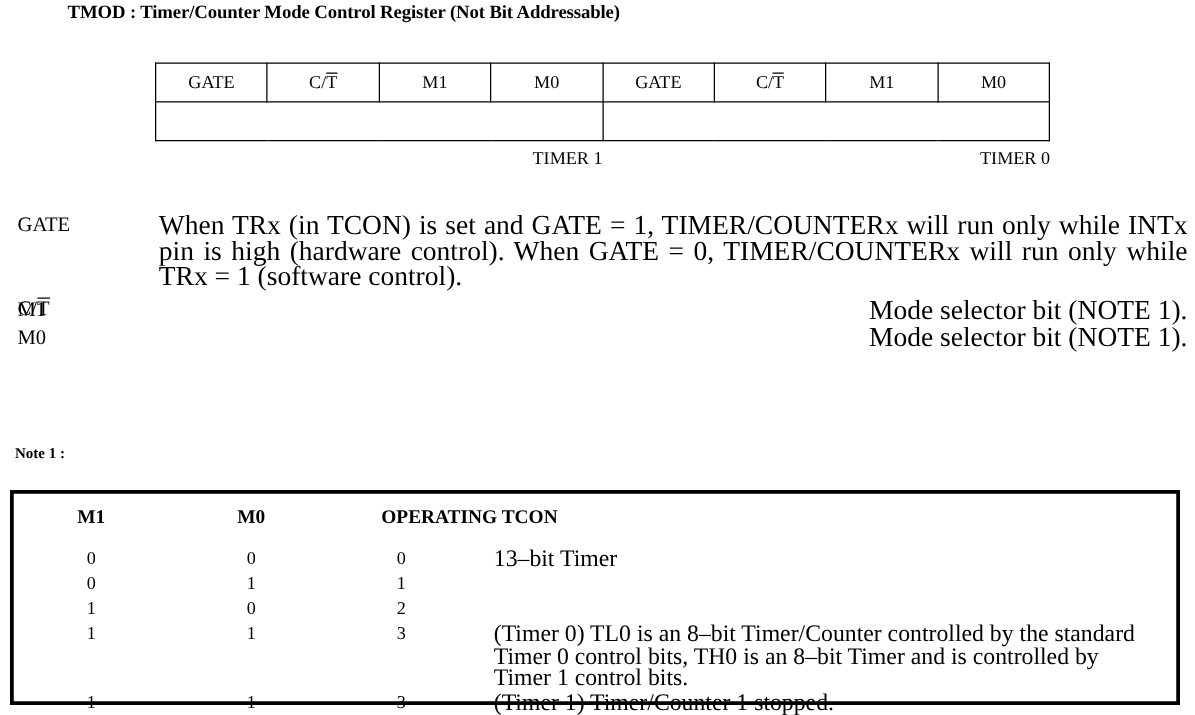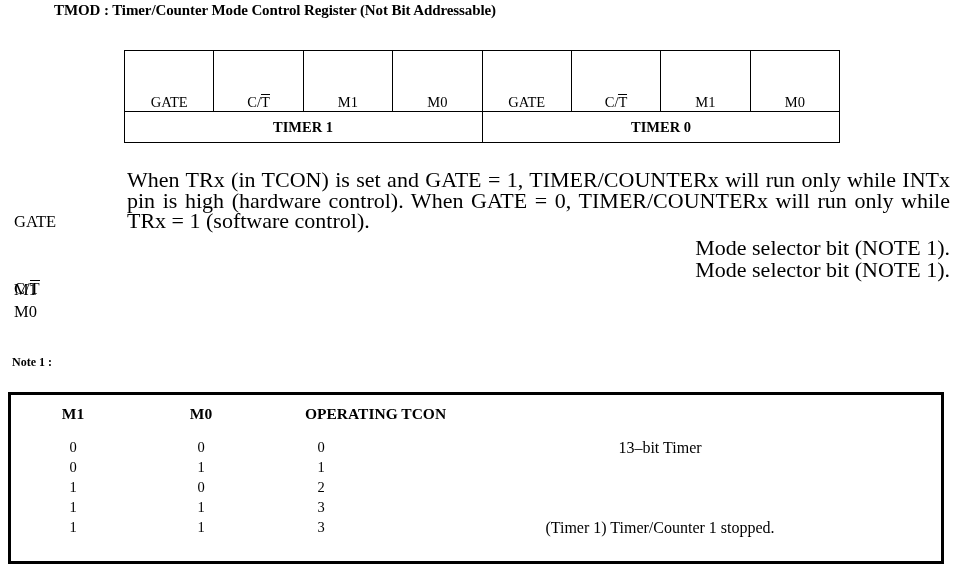--- a/index.html
+++ b/index.html
@@ -44,38 +44,36 @@
     vertical-align: middle;
     font-size: 14.5px;
     padding: 0;
   }
   .reg-table tr.bitrow td { height: 30px; }
   .reg-table tr.fieldrow td { height: 30px; }
 
   .ct-label {
     display: inline-block;
     white-space: nowrap;
-    margin-top: 42px;
   }
   .ct-label .ovl {
     display: inline-block;
     border-top: 1.4px solid #000;
     line-height: 1;
     padding-top: 0px;
     margin-top: 1px;
   }
 
   
   .timer-caption {
     position: absolute;
     top: 119px;
     font-size: 14.5px;
-    text-align: center;
-    white-space: nowrap;
-    font-weight: bold;
+    text-align: right;
+    white-space: nowrap;
   }
   .timer-caption.t1 { left: 124px; width: 358px; }
   .timer-caption.t0 { left: 482px; width: 358px; }
 
   
   .desc-block {
     position: absolute;
     left: 0;
     top: 170px;
     width: 956px;
@@ -161,23 +159,23 @@
     font-size: 14.5px;
     text-align: center;
     white-space: nowrap;
   }
   .mode-row .c-m1   { left: 40px; width: 44px; }
   .mode-row .c-m0   { left: 168px; width: 44px; }
   .mode-row .c-mode { left: 288px; width: 44px; }
   .mode-row .c-desc {
     margin-left: 384px;
     margin-right: 16px;
-    font-size: 16px;
+    font-size: 19px;
     line-height: 17.6px;
-    text-align: center;
+    text-align: left;
   }
   .mode-row.r0 { margin-bottom: 2.5px; }
   .mode-row.r1 { margin-bottom: 2.5px; }
   .mode-row.r2 { margin-bottom: 2.5px; }
   .mode-row.r3 { margin-bottom: 2.5px; }
 </style>
 </head>
 <body>
 
 <div class="page-title">TMOD : Timer/Counter Mode Control Register (Not Bit Addressable)</div>
@@ -254,20 +252,21 @@
       <div class="mode-row r2">
         <div class="c-m1">1</div>
         <div class="c-m0">0</div>
         <div class="c-mode">2</div>
       </div>
 
       <div class="mode-row r3">
         <div class="c-m1">1</div>
         <div class="c-m0">1</div>
         <div class="c-mode">3</div>
+        <div class="c-desc">(Timer 0) TL0 is an 8–bit Timer/Counter controlled by the standard Timer 0 control bits, TH0 is an 8–bit Timer and is controlled by Timer 1 control bits.</div>
       </div>
 
       <div class="mode-row r4">
         <div class="c-m1">1</div>
         <div class="c-m0">1</div>
         <div class="c-mode">3</div>
         <div class="c-desc">(Timer 1) Timer/Counter 1 stopped.</div>
       </div>
 
     </div>

